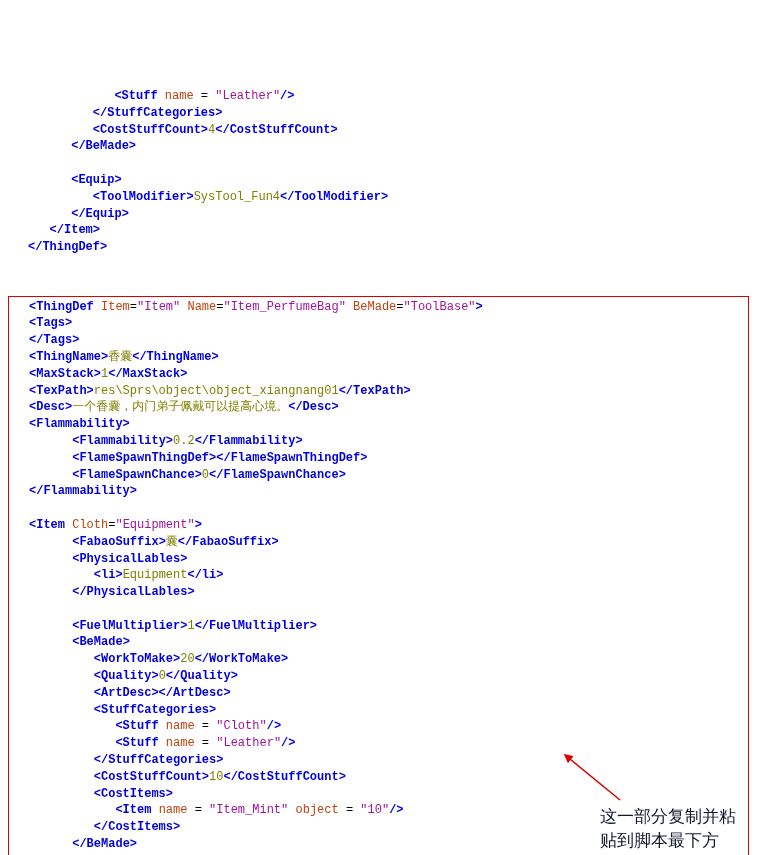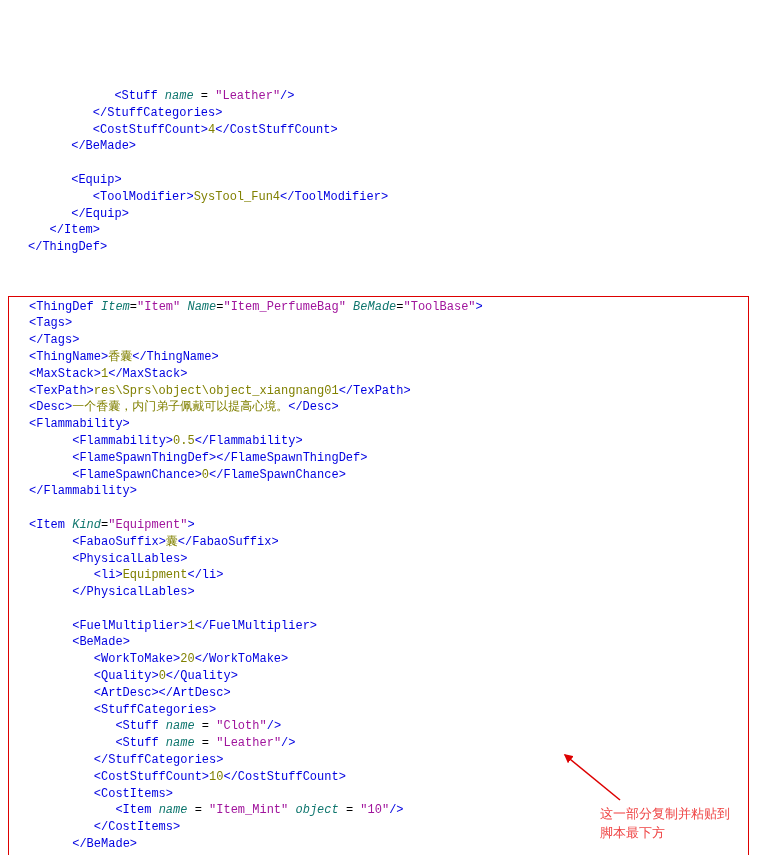--- a/index.html
+++ b/index.html
@@ -13,28 +13,28 @@
     white-space: pre;
   }
   .code-area {
     padding: 4px 0 4px 28px;
   }
   .red-box {
     border: 1px solid #d00;
     margin: 2px 8px 2px 8px;
     padding: 2px 0 2px 20px;
   }
-  .tag { color: #0000e0; }
-  .attr { color: #0f766e; font-style: italic; }
+  .tag { color: #0000e0; font-weight: bold; }
+  .attr { color: #c2410c; }
   .str { color: #a0149c; }
   .txt { color: #808000; }
   .arrow-note {
     position: absolute;
-    font-size: 13px;
-    color: #ef4444;
+    font-size: 17px;
+    color: #0f172a;
     font-family: "SimSun", sans-serif;
     white-space: normal;
     width: 140px;
   }
   .arrow-svg {
     position: absolute;
     pointer-events: none;
   }
   .wrapper { position: relative; width: 757px; }
 </style>
@@ -57,26 +57,26 @@
 </div>
 
 <div class="red-box"><span><span class="tag">&lt;ThingDef</span> <span class="attr">Item</span>=<span class="str">"Item"</span> <span class="attr">Name</span>=<span class="str">"Item_PerfumeBag"</span> <span class="attr">BeMade</span>=<span class="str">"ToolBase"</span><span class="tag">&gt;</span></span>
 <span><span class="tag">&lt;Tags&gt;</span></span>
 <span><span class="tag">&lt;/Tags&gt;</span></span>
 <span><span class="tag">&lt;ThingName&gt;</span><span class="txt">香囊</span><span class="tag">&lt;/ThingName&gt;</span></span>
 <span><span class="tag">&lt;MaxStack&gt;</span><span class="txt">1</span><span class="tag">&lt;/MaxStack&gt;</span></span>
 <span><span class="tag">&lt;TexPath&gt;</span><span class="txt">res\Sprs\object\object_xiangnang01</span><span class="tag">&lt;/TexPath&gt;</span></span>
 <span><span class="tag">&lt;Desc&gt;</span><span class="txt">一个香囊，内门弟子佩戴可以提高心境。</span><span class="tag">&lt;/Desc&gt;</span></span>
 <span><span class="tag">&lt;Flammability&gt;</span></span>
-<span>      <span class="tag">&lt;Flammability&gt;</span><span class="txt">0.5</span><span class="tag">&lt;/Flammability&gt;</span></span>
+<span>      <span class="tag">&lt;Flammability&gt;</span><span class="txt">0.2</span><span class="tag">&lt;/Flammability&gt;</span></span>
 <span>      <span class="tag">&lt;FlameSpawnThingDef&gt;&lt;/FlameSpawnThingDef&gt;</span></span>
 <span>      <span class="tag">&lt;FlameSpawnChance&gt;</span><span class="txt">0</span><span class="tag">&lt;/FlameSpawnChance&gt;</span></span>
 <span><span class="tag">&lt;/Flammability&gt;</span></span>
 
-<span><span class="tag">&lt;Item</span> <span class="attr">Kind</span>=<span class="str">"Equipment"</span><span class="tag">&gt;</span></span>
+<span><span class="tag">&lt;Item</span> <span class="attr">Cloth</span>=<span class="str">"Equipment"</span><span class="tag">&gt;</span></span>
 <span>      <span class="tag">&lt;FabaoSuffix&gt;</span><span class="txt">囊</span><span class="tag">&lt;/FabaoSuffix&gt;</span></span>
 <span>      <span class="tag">&lt;PhysicalLables&gt;</span></span>
 <span>         <span class="tag">&lt;li&gt;</span><span class="txt">Equipment</span><span class="tag">&lt;/li&gt;</span></span>
 <span>      <span class="tag">&lt;/PhysicalLables&gt;</span></span>
 
 <span>      <span class="tag">&lt;FuelMultiplier&gt;</span><span class="txt">1</span><span class="tag">&lt;/FuelMultiplier&gt;</span></span>
 <span>      <span class="tag">&lt;BeMade&gt;</span></span>
 <span>         <span class="tag">&lt;WorkToMake&gt;</span><span class="txt">20</span><span class="tag">&lt;/WorkToMake&gt;</span></span>
 <span>         <span class="tag">&lt;Quality&gt;</span><span class="txt">0</span><span class="tag">&lt;/Quality&gt;</span></span>
 <span>         <span class="tag">&lt;ArtDesc&gt;&lt;/ArtDesc&gt;</span></span>

